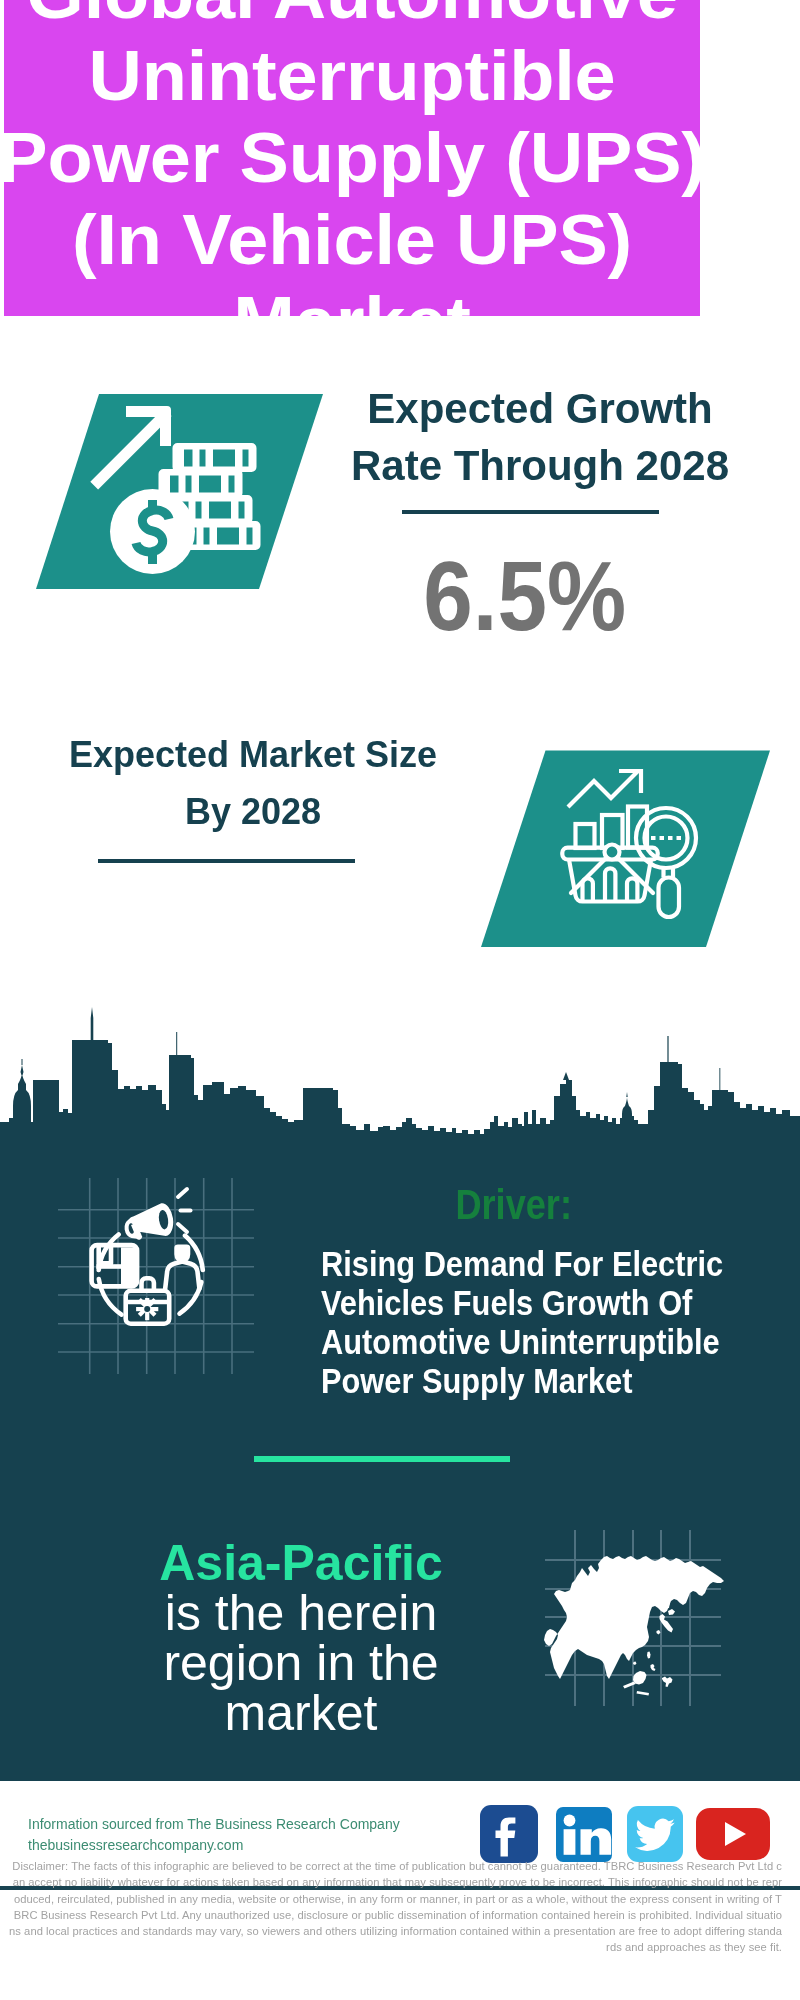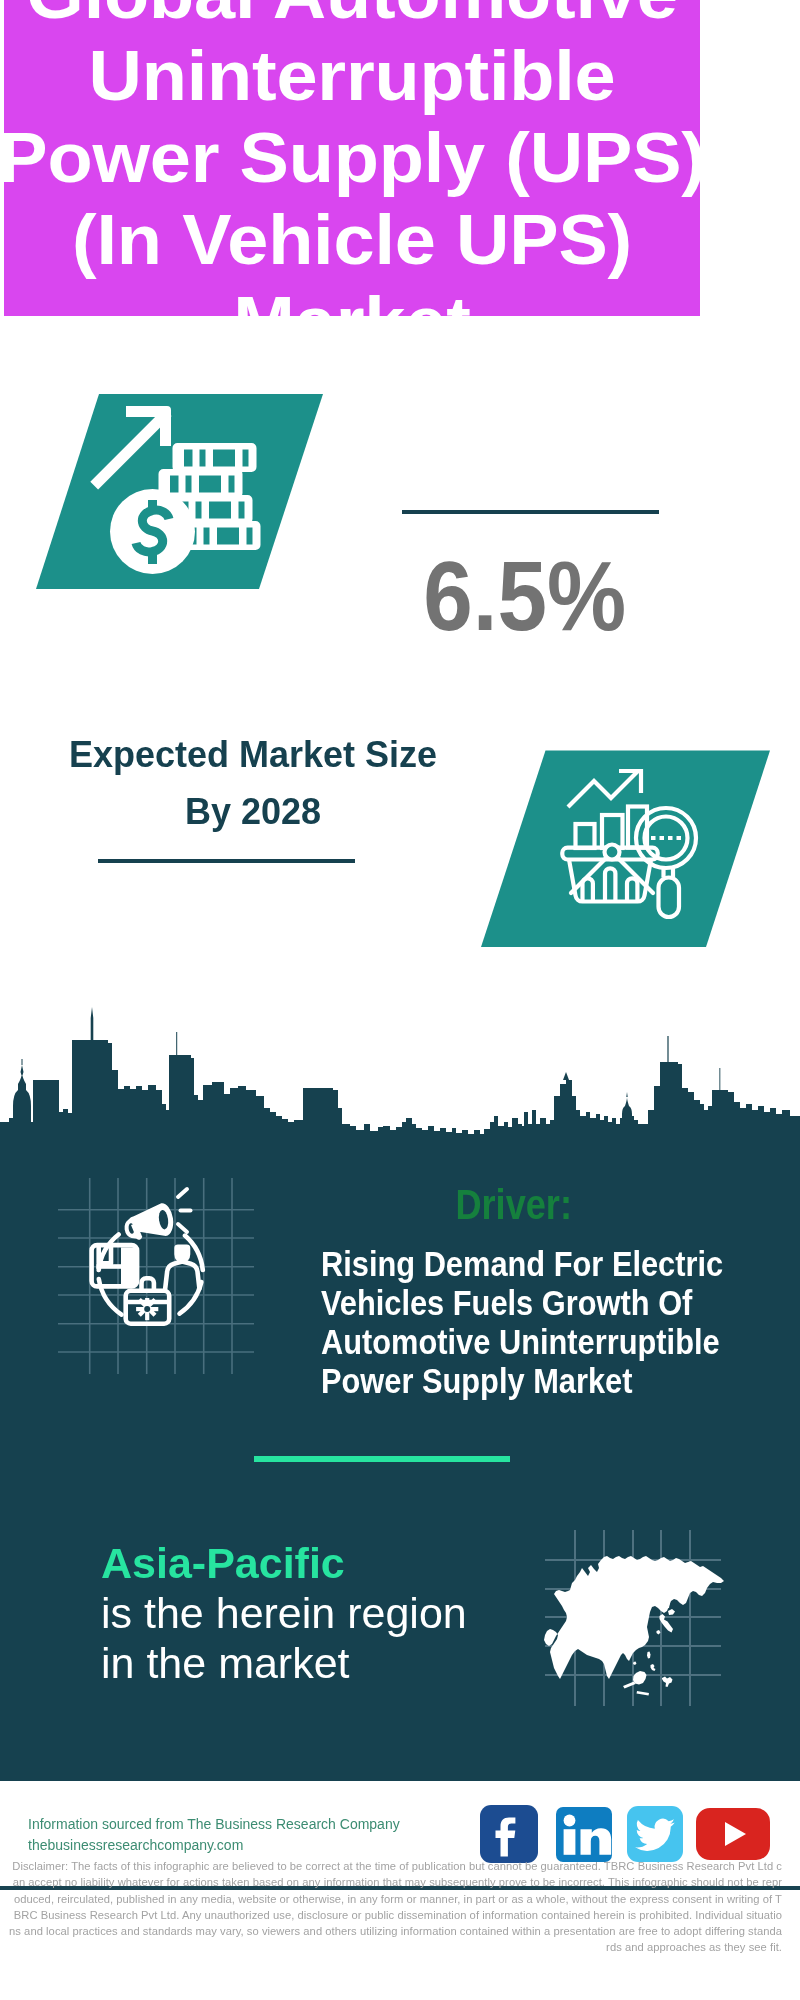--- a/index.html
+++ b/index.html
@@ -25,21 +25,21 @@
   
   .city{position:absolute;left:0;top:995px;width:800px;height:786px;}
   .city svg{display:block;}
 
   
   .driver-heading{position:absolute;text-align:center;color:#15803d;font-weight:bold;font-size:42px;line-height:48px;}
   .driver-text{position:absolute;text-align:left;color:#ffffff;font-weight:bold;font-size:35px;line-height:39px;}
   .green-rule{position:absolute;height:4px;background:#27E4A0;}
 
   
-  .region-text{position:absolute;color:#ffffff;font-size:43px;line-height:50px;}
+  .region-text{position:absolute;text-align:center;color:#ffffff;font-size:50px;line-height:50px;}
   .region-text b{color:#27E4A0;font-weight:bold;}
 
   
   .footer-source{position:absolute;left:28px;top:1814px;width:470px;white-space:nowrap;color:#3C8C72;
                  font-size:14px;line-height:20.5px;letter-spacing:0px;}
   .social{position:absolute;left:0;top:0;width:800px;height:2000px;pointer-events:none;}
   .sbtn{position:absolute;display:block;overflow:hidden;pointer-events:auto;}
   .sbtn svg{display:block;}
   .footer-divider{position:absolute;left:0;top:1886px;width:800px;height:4px;background:#194351;}
   .disclaimer{position:absolute;left:8px;top:1858px;width:774px;color:#A3A3A3;
@@ -76,20 +76,21 @@
       </g>
 
       <circle cx="122.5" cy="141.5" r="42.5" fill="#ffffff"></circle>
       <g fill="none" stroke="#1C908A" stroke-width="9" stroke-linecap="butt">
         <path d="M139,129 a13,11 0 0 0 -16.5,-8.5 a13,10.5 0 0 0 0,20.5 a13,10.5 0 0 1 0,20.5 a13,11 0 0 1 -16.5,-8.5"></path>
       </g>
       <rect x="118" y="110" width="9" height="12" fill="#1C908A"></rect>
       <rect x="118" y="161" width="9" height="13" fill="#1C908A"></rect>
     </svg>
   </div>
+  <div class="stat-label" style="left:350px;top:380px;width:380px;font-size:42px;line-height:57px;">Expected Growth Rate Through 2028</div>
   <div class="stat-rule" style="left:402px;top:510px;width:257px;"></div>
   <div class="stat-value" style="left:335px;top:548px;width:380px;font-size:98px;line-height:96px;"><span class="sqz" style="transform:scaleX(0.908);">6.5%</span></div>
 
   <div class="stat-label" style="left:63px;top:726px;width:380px;font-size:36px;line-height:57px;">Expected Market Size By 2028</div>
   <div class="stat-rule" style="left:98px;top:859px;width:257px;"></div>
 
   <div class="tile" style="left:475px;top:745px;">
     <svg width="300" height="210" viewBox="0 0 300 210">
       <polygon points="70.5,5.5 295,5.5 231,202 6,202" fill="#1C908A"></polygon>
       <g fill="none" stroke="#ffffff" stroke-width="4.2" stroke-linecap="butt" stroke-linejoin="miter">

